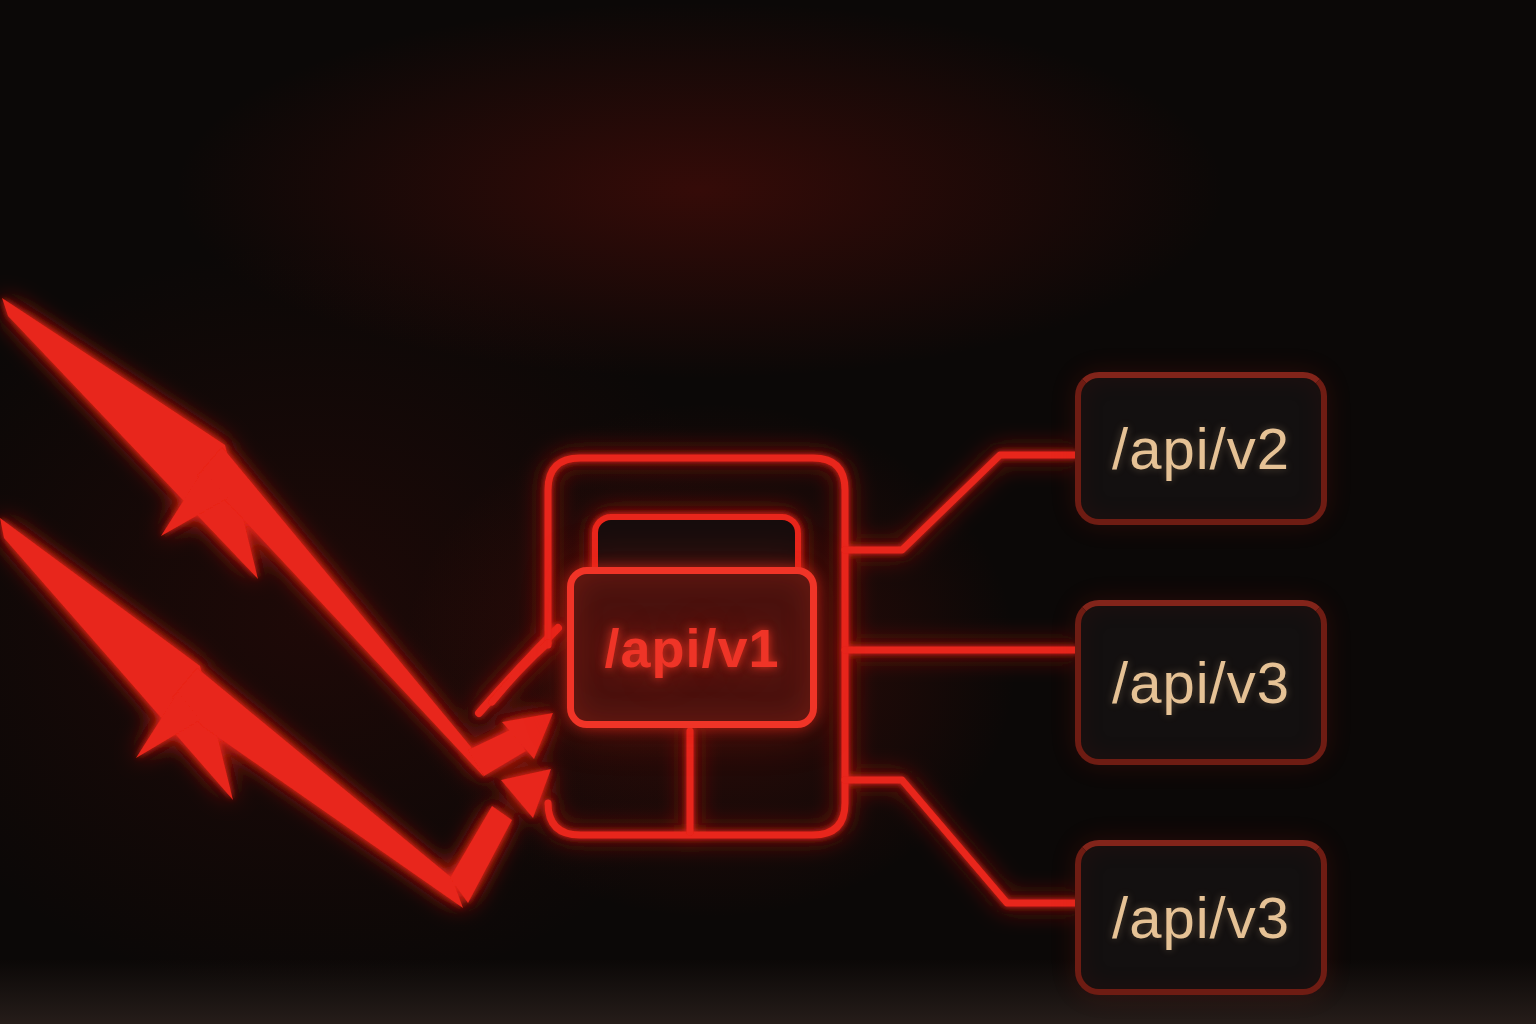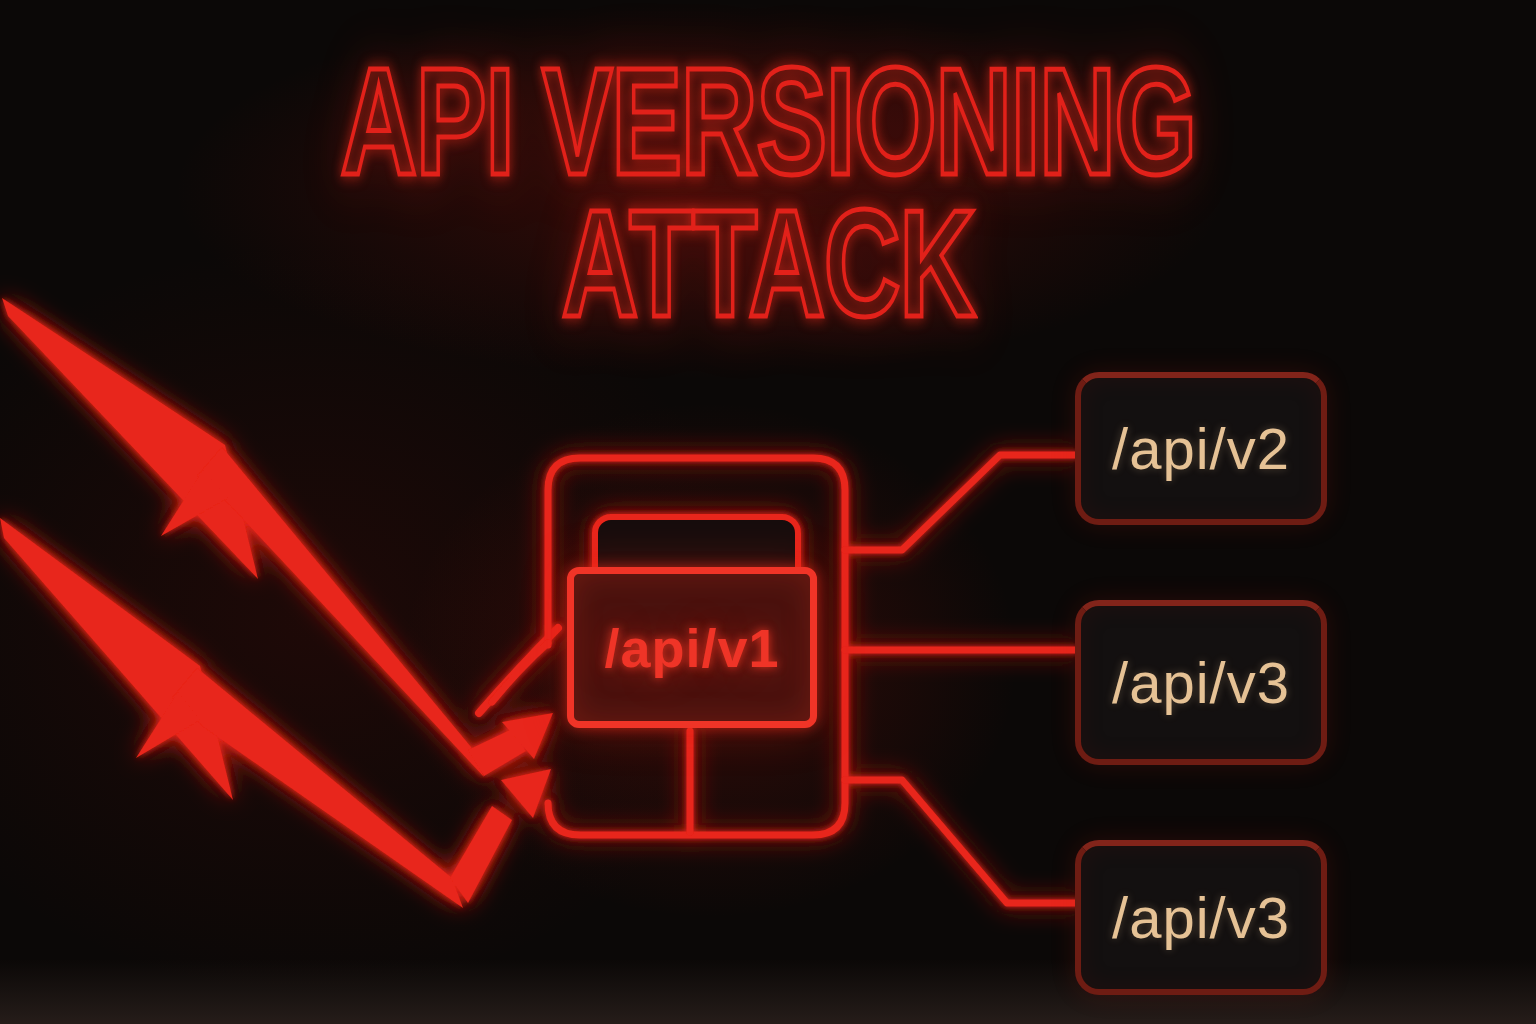--- a/index.html
+++ b/index.html
@@ -28,21 +28,21 @@
     transform:scaleX(.70);
     filter:drop-shadow(0 0 7px rgba(255,48,30,.85)) drop-shadow(0 0 28px rgba(225,25,15,.45));
   }
 
   
   .wires{position:absolute;left:0;top:0;z-index:1;}
 
   
   .source-node{
     position:absolute;left:567px;top:567px;width:250px;height:161px;z-index:3;
-    box-sizing:border-box;border:7px solid #f03427;border-radius:12px;
+    box-sizing:border-box;border:7px solid #f03427;border-radius:20px;
     background:#4a120e;
     box-shadow:0 0 14px rgba(248,45,26,.60),0 0 46px rgba(230,30,15,.32),
                inset 0 0 30px rgba(255,60,34,.20);
     display:flex;align-items:center;justify-content:center;
   }
   .source-label{
     font-size:54px;font-weight:bold;letter-spacing:1px;color:#ef3427;
     text-shadow:0 0 10px rgba(255,60,40,.8),0 0 30px rgba(255,40,25,.5);
   }
 
@@ -112,24 +112,20 @@
 
         <path d="M690,731 L690,832"></path>
 
         <path d="M845,550 L902,550 L1000,455 L1075,455"></path>
         <path d="M845,650 L1075,650"></path>
         <path d="M845,780 L902,780 L1007,903 L1078,903"></path>
       </g>
     </g>
   </svg>
 
-  <div class="title">
-    <span class="title-line">API VERSIONING</span>
-    <span class="title-line">ATTACK</span>
-  </div>
 
   <div class="source-node">
     <span class="source-label">/api/v1</span>
   </div>
 
   <div class="target-node target-1">
     <span class="target-label">/api/v2</span>
   </div>
   <div class="target-node target-2">
     <span class="target-label">/api/v3</span>

